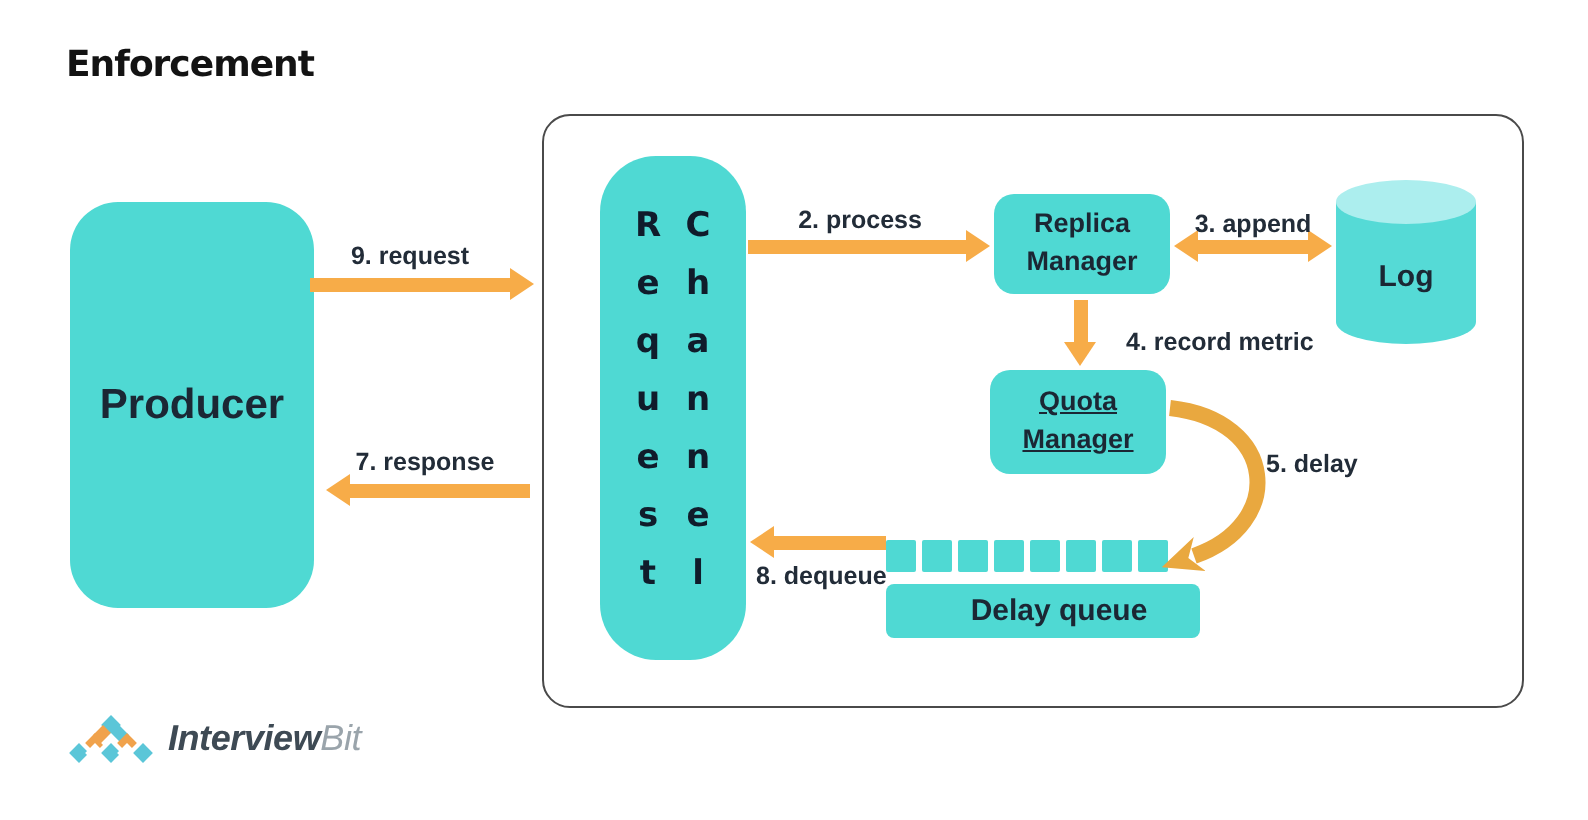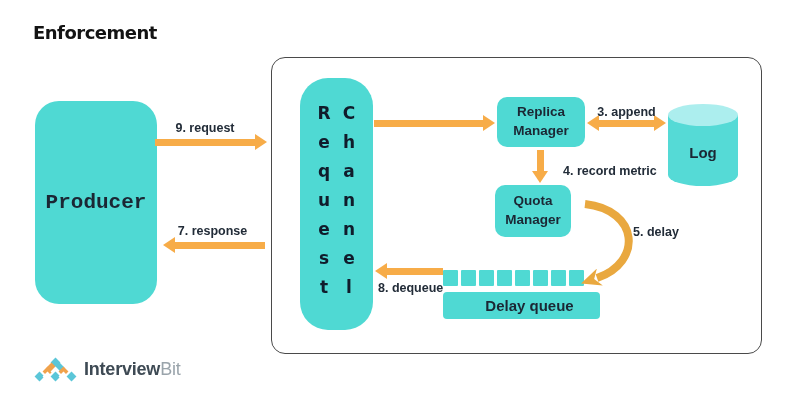--- a/index.html
+++ b/index.html
@@ -21,46 +21,46 @@
     border:1.5px solid #4a4a4a;border-radius:14px;background:#ffffff;
   }
 
   .node{
     position:absolute;background:#4fd9d3;color:#1b2734;
     display:flex;align-items:center;justify-content:center;
     text-align:center;font-weight:600;
   }
   .producer{
     left:35px;top:101px;width:122px;height:203px;
-    border-radius:24px;font-size:21px;font-family:Liberation Mono, monospace;
+    border-radius:24px;font-size:21px;
   }
   .channel{
     left:300px;top:78px;width:73px;height:252px;
     border-radius:28px;gap:5px;
   }
   .vword{
     writing-mode:vertical-lr;text-orientation:upright;
     font-family:"DejaVu Sans", sans-serif;
     font-weight:700;font-size:17px;letter-spacing:9px;color:#101c2b;
   }
   .replica{
     left:497px;top:97px;width:88px;height:50px;
     border-radius:10px;font-size:13.5px;flex-direction:column;line-height:1.4;
   }
   .quota{
-    left:495px;top:185px;width:76px;height:52px;
-    border-radius:10px;font-size:13.5px;flex-direction:column;line-height:1.4;
+    left:495px;top:185px;width:88px;height:52px;
+    border-radius:10px;font-size:13.5px;flex-direction:column;line-height:1.4;text-decoration:underline;
   }
   .delay-queue-box{
     left:443px;top:292px;width:141px;height:27px;
     border-radius:4px;font-size:15px;font-weight:700;padding-left:16px;
   }
 
   
-  .cyl{position:absolute;left:668px;top:104px;width:52px;height:82px;}
+  .cyl{position:absolute;left:668px;top:90px;width:52px;height:82px;}
   .cyl-top{position:absolute;left:0;top:0;width:70px;height:22px;border-radius:50%;background:#aceeee;z-index:2;}
   .cyl-mid{position:absolute;left:0;top:11px;width:70px;height:60px;background:#55dad6;z-index:1;}
   .cyl-bot{position:absolute;left:0;top:60px;width:70px;height:22px;border-radius:50%;background:#55dad6;z-index:1;}
   .cyl-label{
     position:absolute;left:0;top:24px;width:70px;height:48px;z-index:3;
     display:flex;align-items:center;justify-content:center;
     font-size:15px;font-weight:600;color:#1b2734;
   }
 
   
@@ -92,21 +92,21 @@
   }
 
   
   .footer{position:absolute;left:35px;top:359px;display:flex;align-items:center;gap:8px;}
   .pyramid{display:flex;flex-direction:column;align-items:center;}
   .pyr-row{display:flex;}
   .dia{width:7px;height:7px;transform:rotate(45deg);margin:-1.2px 0.6px;}
   .dia.t{background:#5bc6d8;}
   .dia.o{background:#f0a24c;}
   .dia.w{background:#ffffff;}
-  .brand{font-size:18px;letter-spacing:-0.2px;}
+  .brand{font-size:18px;letter-spacing:-0.2px;font-style:italic;}
   .brand .b1{font-weight:700;color:#3e4a54;}
   .brand .b2{font-weight:400;color:#9aa4ab;}
 </style>
 </head>
 <body>
 
 <div class="canvas">
 
   <div class="title">Enforcement</div>
 
@@ -153,20 +153,21 @@
     <span>Delay queue</span>
   </div>
 
   <div class="arrow right" style="left:155px;top:138.5px;width:100px;"></div>
   <div class="edge-label" style="left:155px;top:121px;width:100px;">9. request</div>
 
   <div class="arrow left" style="left:175px;top:241.5px;width:90px;"></div>
   <div class="edge-label" style="left:160px;top:224px;width:105px;">7. response</div>
 
   <div class="arrow right" style="left:374px;top:119.5px;width:109px;"></div>
+  <div class="edge-label" style="left:374px;top:103px;width:112px;">2. process</div>
 
   <div class="arrow right left" style="left:599px;top:119.5px;width:55px;"></div>
   <div class="edge-label" style="left:589px;top:105px;width:75px;">3. append</div>
 
   <div class="arrow-v down" style="left:537px;top:150px;height:21px;"></div>
   <div class="edge-label" style="left:563px;top:164px;text-align:right;">4. record metric</div>
 
   <svg style="position:absolute;left:581px;top:196px;" width="80" height="98" viewBox="0 0 80 98">
     <defs>
       <marker id="ah" markerUnits="userSpaceOnUse" markerWidth="20" markerHeight="18" refX="3" refY="9" orient="auto">

